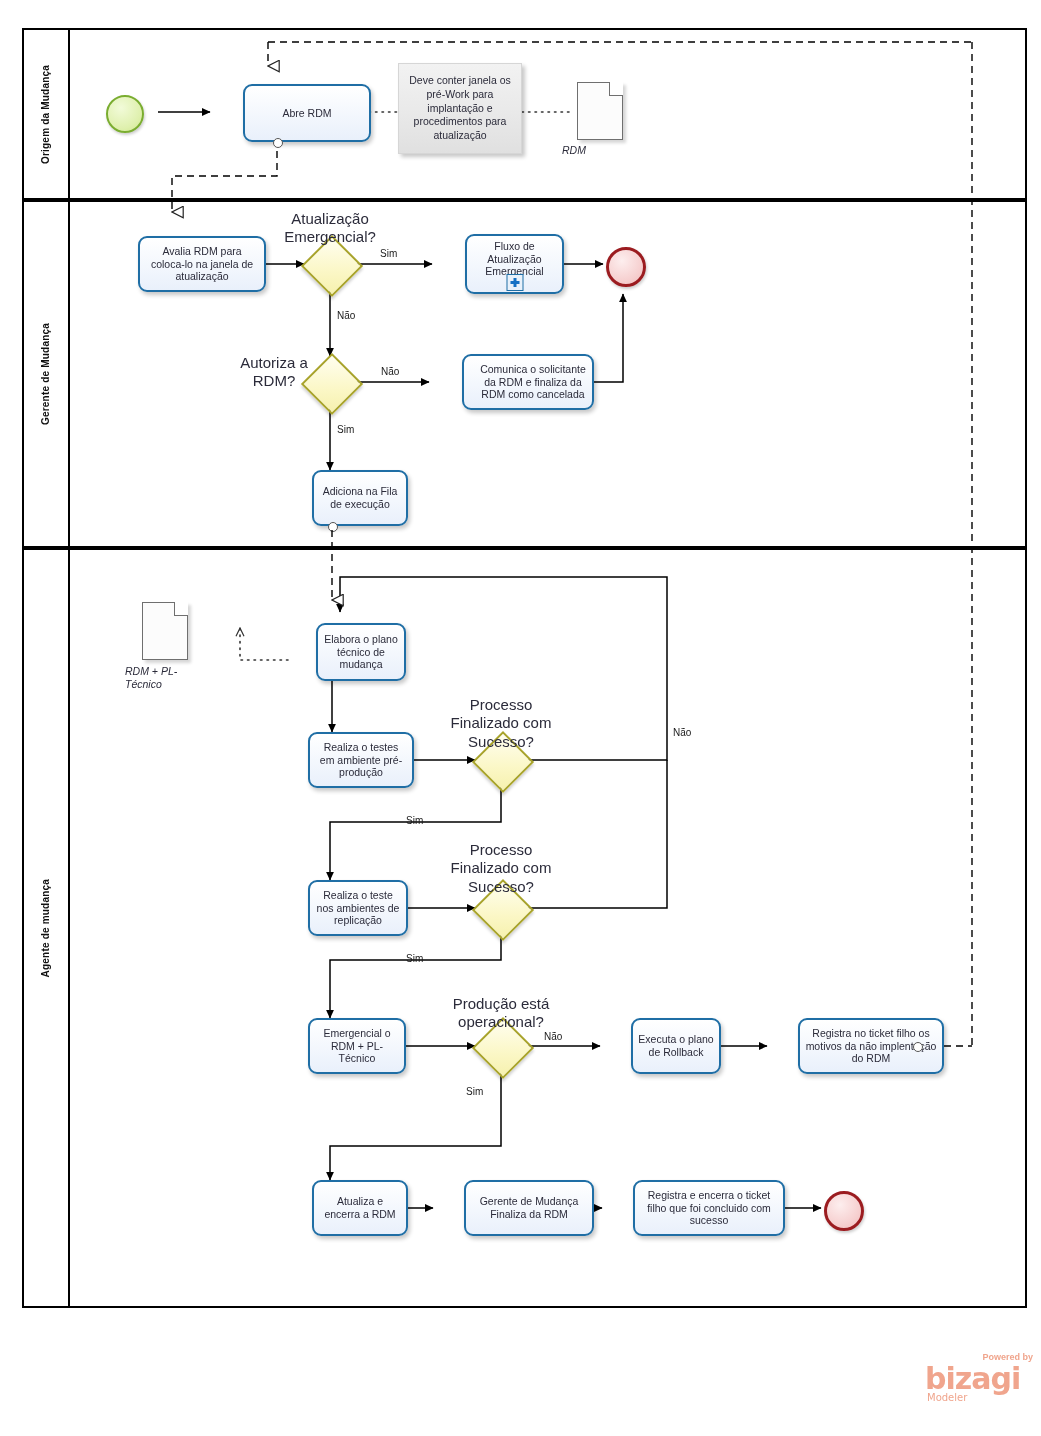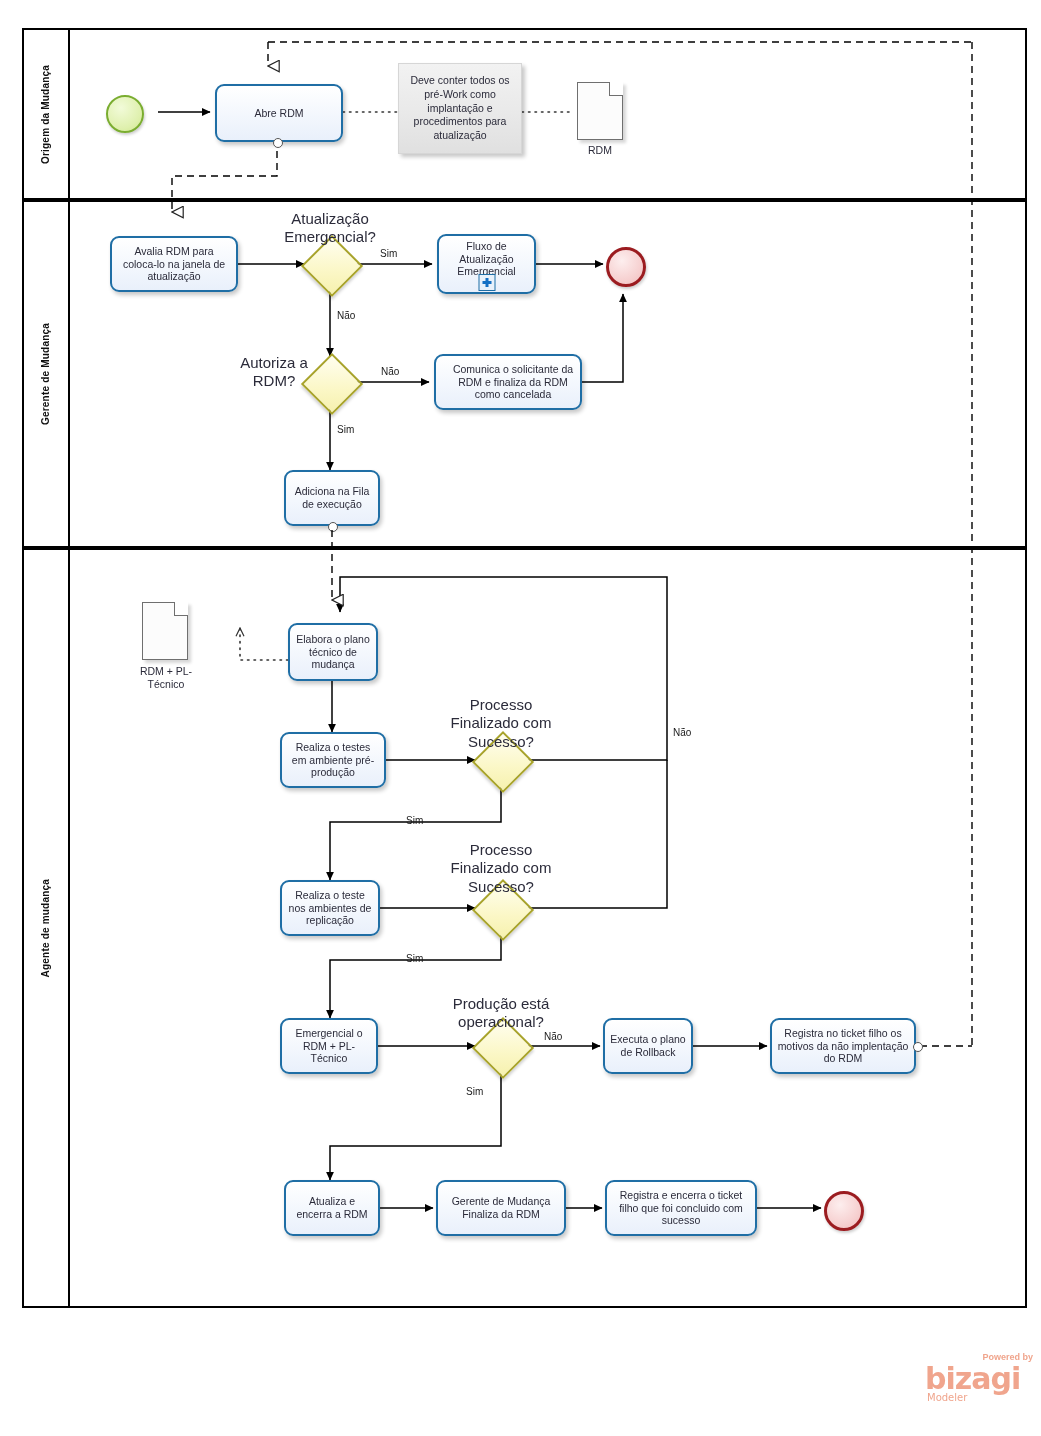--- a/index.html
+++ b/index.html
@@ -25,21 +25,21 @@
     white-space:nowrap;
   }
 
   
   .task{
     position:absolute;box-sizing:border-box;
     border:2px solid #1f6ea5;border-radius:9px;
     background:linear-gradient(180deg,#ffffff 0%,#f3f7fd 55%,#e9f0fb 100%);
     box-shadow:2px 3px 4px rgba(0,0,0,.22);
     display:flex;align-items:center;justify-content:center;text-align:center;
-    font-size:10.5px;color:#2b2b3a;line-height:1.22;padding:3px 5px;
+    font-size:10.5px;color:#2b2b3a;line-height:1.22;padding:3px 5px;margin-left:28px;
   }
   .task.sub{padding-bottom:13px;}
   .plus-marker{
     position:absolute;left:50%;bottom:1px;transform:translateX(-50%);
     width:15px;height:15px;border:1px solid #1f6ea5;background:#e8f1fb;
     display:flex;align-items:center;justify-content:center;
   }
   .plus-marker:before{
     content:"";position:absolute;width:9px;height:3px;background:#1470c4;
   }
@@ -87,21 +87,21 @@
   .dataobj{
     position:absolute;box-sizing:border-box;background:#fcfcfc;
     border:1.4px solid #6f6f6f;
     box-shadow:3px 3px 3px rgba(0,0,0,.16);
   }
   .dataobj .fold{
     position:absolute;right:-1px;top:-1px;width:13px;height:13px;
     background:#fff;border-left:1.4px solid #6f6f6f;border-bottom:1.4px solid #6f6f6f;
   }
   .dataobj-label{
-    position:absolute;text-align:center;font-size:10.5px;color:#2b2b3a;line-height:1.2;
+    position:absolute;font-size:10.5px;color:#2b2b3a;line-height:1.2;font-style:italic;
   }
 
   
   .flow-label{
     position:absolute;font-size:10px;color:#1a1a1a;white-space:nowrap;
   }
   .gw-label{
     position:absolute;font-size:15px;color:#2b2b3a;text-align:center;
     line-height:1.22;white-space:nowrap;
   }
@@ -219,21 +219,21 @@
   </svg>
 
   <div class="start-ev" style="left:106px;top:95px;"></div>
 
   <div class="task" style="left:215px;top:84px;width:128px;height:58px;">
     <span>Abre RDM</span>
   </div>
   <div class="anchor-dot" style="left:273px;top:138px;"></div>
 
   <div class="annot" style="left:398px;top:63px;width:124px;height:91px;">
-    <span>Deve conter todos os  pré-Work como implantação e procedimentos para atualização</span>
+    <span>Deve conter janela os  pré-Work para implantação e procedimentos para atualização</span>
   </div>
 
   <div class="dataobj" style="left:577px;top:82px;width:46px;height:58px;">
     <div class="fold"></div>
   </div>
   <div class="dataobj-label" style="left:562px;top:144px;width:76px;">
     <span>RDM</span>
   </div>
 
   <div class="task" style="left:110px;top:236px;width:128px;height:56px;">
@@ -252,21 +252,21 @@
   </div>
 
   <div class="end-ev" style="left:606px;top:247px;"></div>
 
   <div class="gw" style="left:310px;top:362px;"></div>
   <div class="gw-label" style="left:238px;top:354px;width:72px;">
     <div>Autoriza a</div>
     <div>RDM?</div>
   </div>
 
-  <div class="task" style="left:434px;top:354px;width:148px;height:56px;padding-left:15px;">
+  <div class="task" style="left:434px;top:354px;width:132px;height:56px;padding-left:15px;">
     <span>Comunica o solicitante da RDM e finaliza da RDM como cancelada</span>
   </div>
 
   <div class="task" style="left:284px;top:470px;width:96px;height:56px;">
     <span>Adiciona na Fila de execução</span>
   </div>
   <div class="anchor-dot" style="left:328px;top:522px;"></div>
 
   <svg class="layer">
     <g stroke="#000" stroke-width="1.4" fill="none" stroke-dasharray="7,5">

